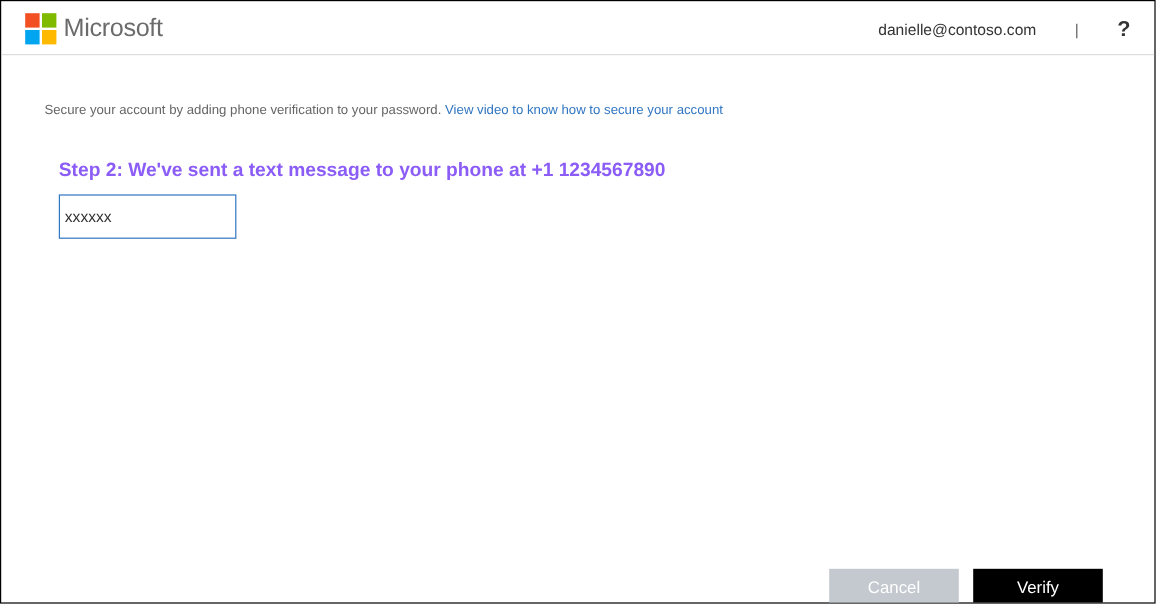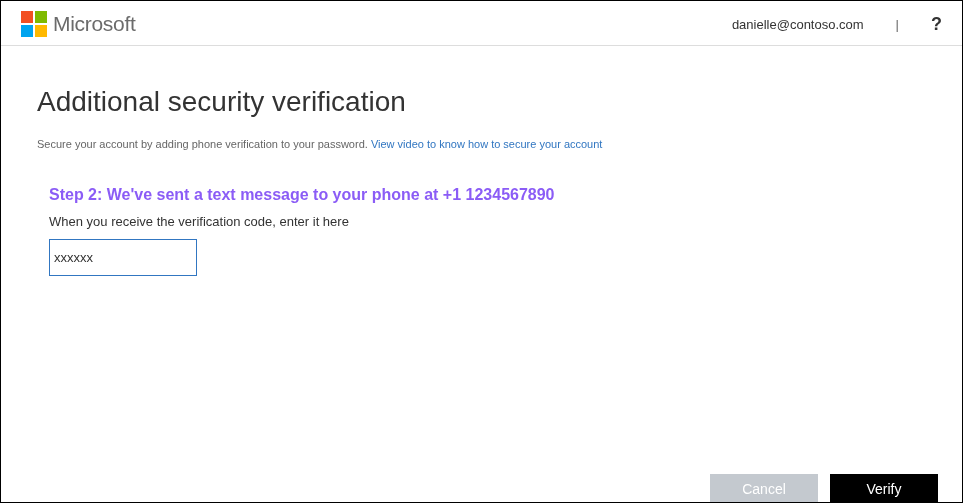--- a/index.html
+++ b/index.html
@@ -103,21 +103,21 @@
       height: 37px;
       border: 1px solid #3176c1;
       outline: none;
       font-size: 13px;
       padding: 0 4px;
       color: #333;
       font-family: inherit;
     }
     .footer-buttons {
       position: absolute;
-      right: 24px;
+      right: 43px;
       top: 428px;
       display: flex;
       gap: 12px;
     }
     .btn {
       width: 108px;
       height: 30px;
       border: none;
       font-size: 14px;
       font-family: inherit;
@@ -152,28 +152,26 @@
   </div>
   <div class="header-right">
     <span class="user-email">danielle@contoso.com</span>
     <span class="sep">|</span>
     <span class="help-q">?</span>
   </div>
 </div>
 
 <div class="container">
   <div class="content">
-    <h1 class="page-title">Additional security verification</h1>
     <p class="desc">
       <span>Secure your account by adding phone verification to your password. </span><a href="#">View video to know how to secure your account</a>
     </p>
 
     <div class="step-section">
       <div class="step-title">Step 2: We've sent a text message to your phone at  +1 1234567890</div>
-      <div class="step-instruction">When you receive the verification code, enter it here</div>
       <input type="text" class="code-input" value="xxxxxx" style="">
     </div>
   </div>
 
   <div class="footer-buttons">
     <button class="btn btn-cancel">Cancel</button>
     <button class="btn btn-verify">Verify</button>
   </div>
 </div>
 

